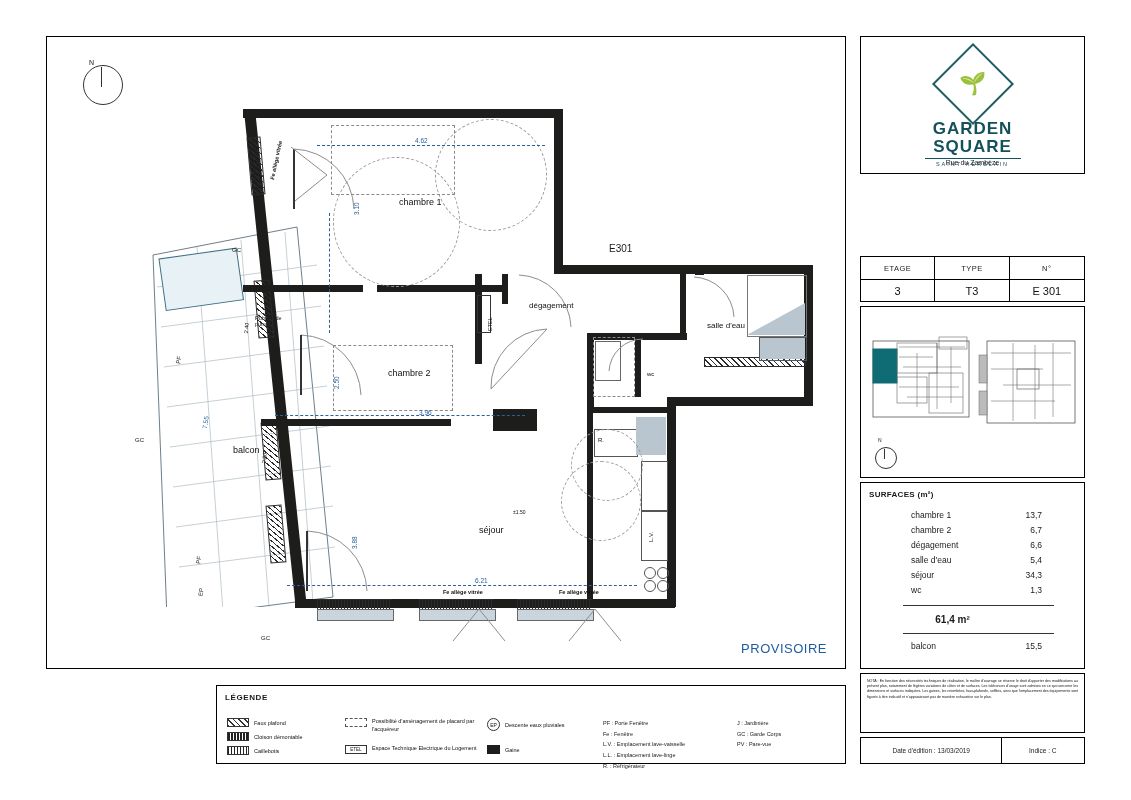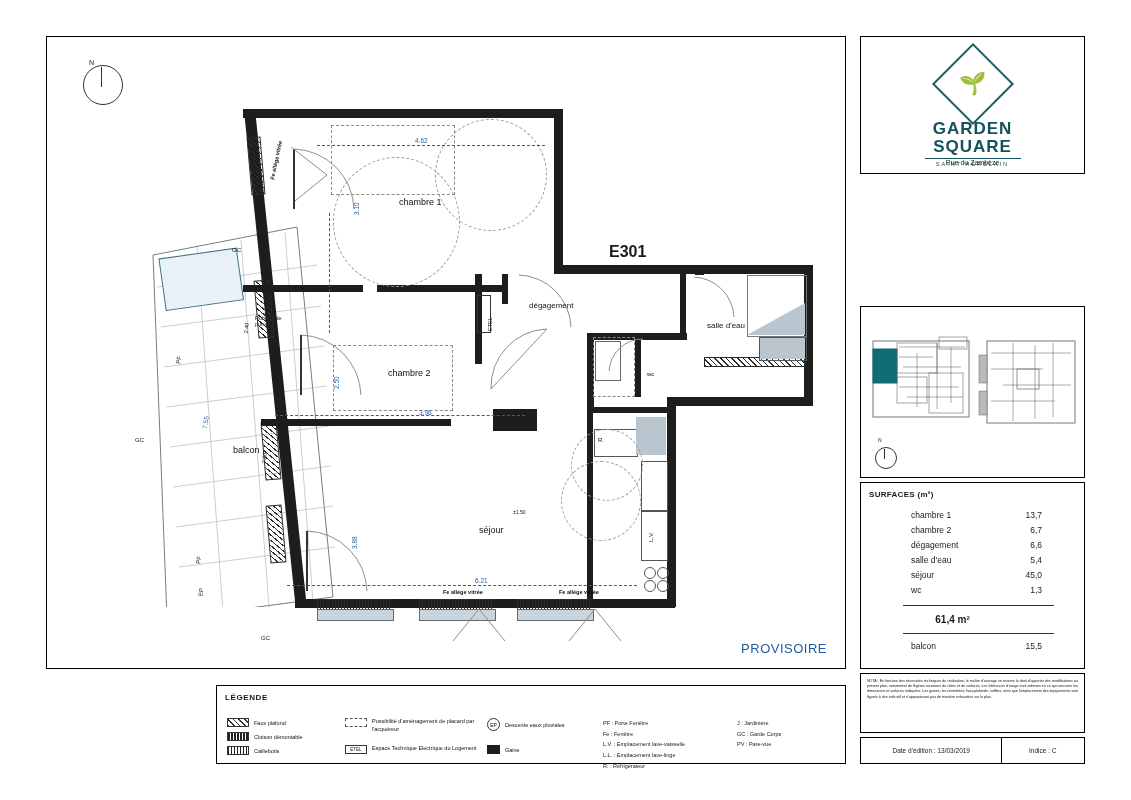--- a/index.html
+++ b/index.html
@@ -234,40 +234,54 @@
     <div class="blktxt" style="left:396px;top:552px;font-weight:bold;font-size:5.5px;">Fe allège vitrée</div>
     <div class="blktxt" style="left:512px;top:552px;font-weight:bold;font-size:5.5px;">Fe allège vitrée</div>
     <div class="blktxt" style="left:222px;top:142px;font-weight:bold;font-size:5.5px;transform:rotate(-78deg);transform-origin:left top;">Fe allège vitrée</div>
 
     <div class="roomlbl" style="left:352px;top:160px;">chambre 1</div>
     <div class="roomlbl" style="left:341px;top:331px;">chambre 2</div>
     <div class="roomlbl" style="left:482px;top:264px;font-size:8px;">dégagement</div>
     <div class="roomlbl" style="left:660px;top:284px;font-size:8px;">salle d'eau</div>
     <div class="roomlbl" style="left:432px;top:488px;">séjour</div>
 
-    <div style="position:absolute;left:562px;top:206px;font-size:16px;font-weight:bold;">E301</div>
+    <div style="position:absolute;left:562px;top:206px;font-size:10px;font-weight:normal;">E301</div>
 
     <div id="provisoire">PROVISOIRE</div>
   </div>
 
   <div class="bx frame rcol" id="logobox">
     <div style="position:absolute;left:0;right:0;top:18px;display:flex;flex-direction:column;align-items:center;">
       <div class="diamond">
         <div style="transform:rotate(-45deg);font-size:22px;color:#3e8f63;">🌱</div>
       </div>
       <div class="gs-title" style="margin-top:7px;">GARDEN</div>
       <div class="gs-title">SQUARE</div>
       <div style="width:96px;height:1px;background:#14515a;margin:2px 0;"></div>
       <div class="gs-sub">SAINT HERBLAIN</div>
     </div>
     <div style="position:absolute;left:0;right:0;bottom:7px;text-align:center;font-size:7px;color:#222;">Rue du Zambèze</div>
   </div>
 
 
 
+  <div class="bx frame rcol" id="tablebox">
+    <div class="cell3" style="left:0;width:33.34%;border-right:1px solid #000;">
+      <div class="ctr tblhead" style="height:50%;border-bottom:1px solid #000;">ETAGE</div>
+      <div class="ctr tblval" style="height:50%;">3</div>
+    </div>
+    <div class="cell3" style="left:33.34%;width:33.33%;border-right:1px solid #000;">
+      <div class="ctr tblhead" style="height:50%;border-bottom:1px solid #000;">TYPE</div>
+      <div class="ctr tblval" style="height:50%;">T3</div>
+    </div>
+    <div class="cell3" style="left:66.67%;width:33.33%;">
+      <div class="ctr tblhead" style="height:50%;border-bottom:1px solid #000;">N°</div>
+      <div class="ctr tblval" style="height:50%;">E 301</div>
+    </div>
+  </div>
 
   <div class="bx frame rcol" id="keyplan">
     <svg width="225" height="172" style="position:absolute;left:0;top:0;">
 
       <g transform="translate(12,30)">
         <rect x="0" y="4" width="96" height="76" fill="#ffffff" stroke="#555" stroke-width="0.8"></rect>
         <rect x="0" y="12" width="24" height="34" fill="#0f6b74" stroke="#0f6b74"></rect>
         <rect x="24" y="6" width="40" height="30" fill="none" stroke="#666" stroke-width="0.6"></rect>
         <rect x="24" y="40" width="30" height="26" fill="none" stroke="#666" stroke-width="0.6"></rect>
         <rect x="56" y="36" width="34" height="40" fill="none" stroke="#666" stroke-width="0.6"></rect>
@@ -320,21 +334,21 @@
       <div style="display:flex;justify-content:space-between;padding:2.5px 42px 2.5px 50px;font-size:8.5px;">
         <span>dégagement</span>
         <span>6,6</span>
       </div>
       <div style="display:flex;justify-content:space-between;padding:2.5px 42px 2.5px 50px;font-size:8.5px;">
         <span>salle d'eau</span>
         <span>5,4</span>
       </div>
       <div style="display:flex;justify-content:space-between;padding:2.5px 42px 2.5px 50px;font-size:8.5px;">
         <span>séjour</span>
-        <span>45,0</span>
+        <span>34,3</span>
       </div>
       <div style="display:flex;justify-content:space-between;padding:2.5px 42px 2.5px 50px;font-size:8.5px;">
         <span>wc</span>
         <span>1,3</span>
       </div>
     </div>
     <div style="position:absolute;left:42px;right:30px;top:122px;height:1px;background:#333;"></div>
     <div style="position:absolute;left:0;right:40px;top:131px;text-align:center;font-size:10px;font-weight:bold;">61,4 m²</div>
     <div style="position:absolute;left:42px;right:30px;top:150px;height:1px;background:#333;"></div>
     <div style="position:absolute;left:50px;right:42px;top:158px;display:flex;justify-content:space-between;font-size:8.5px;">

